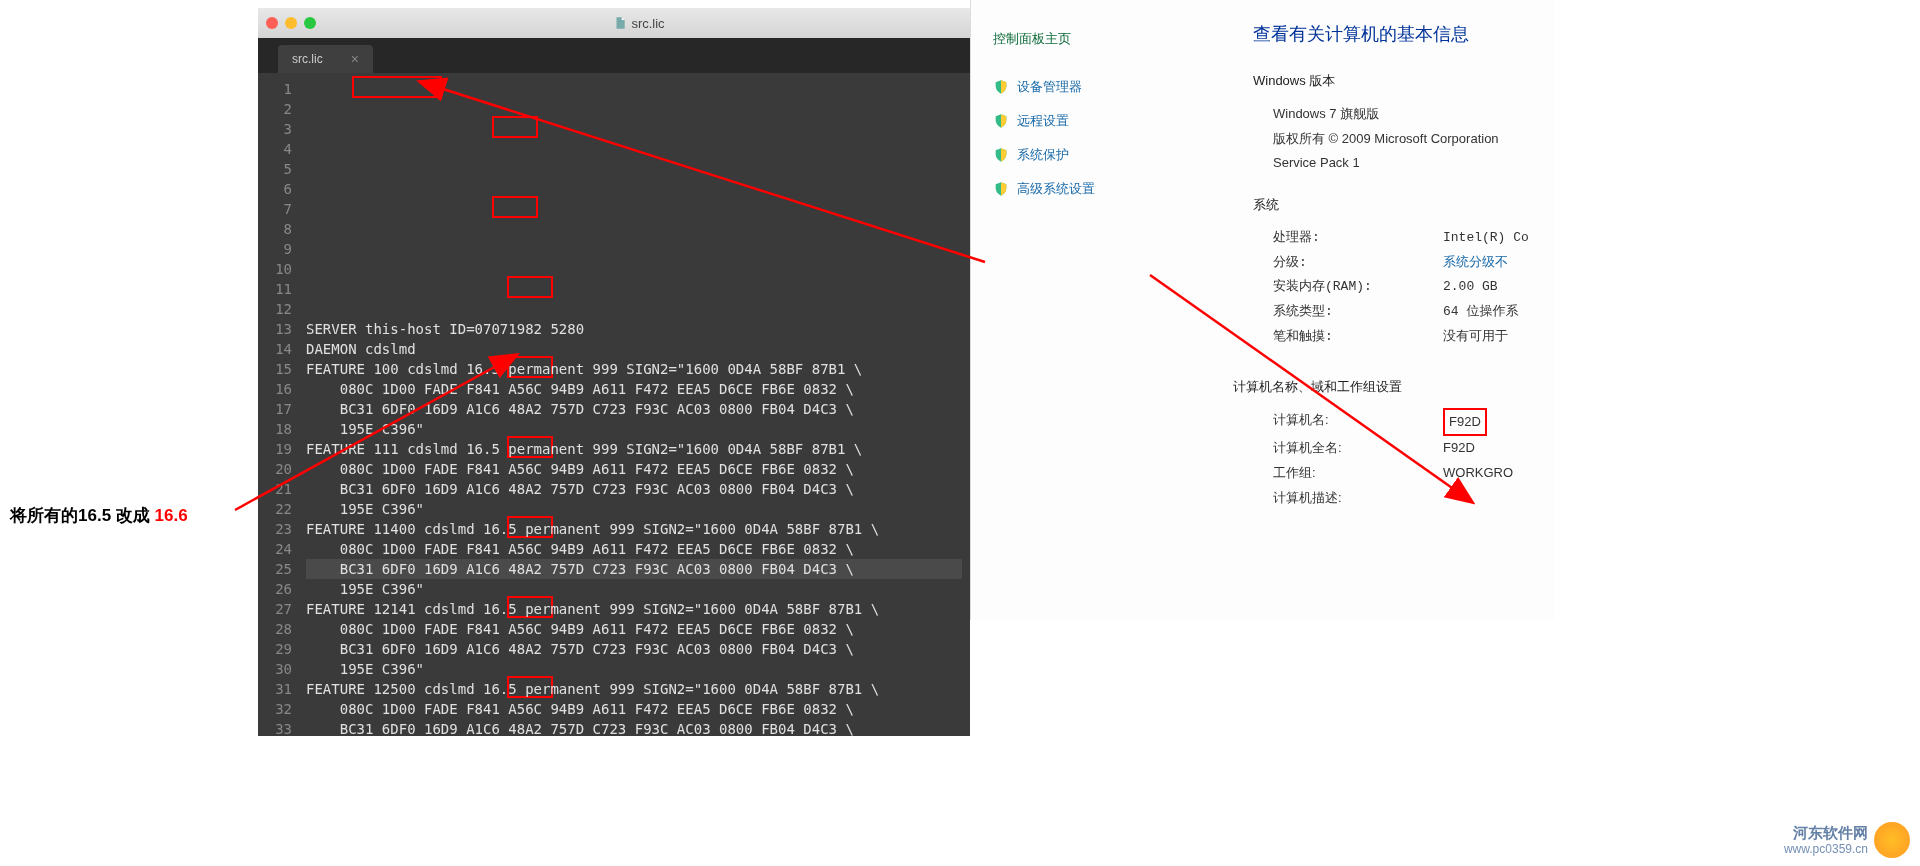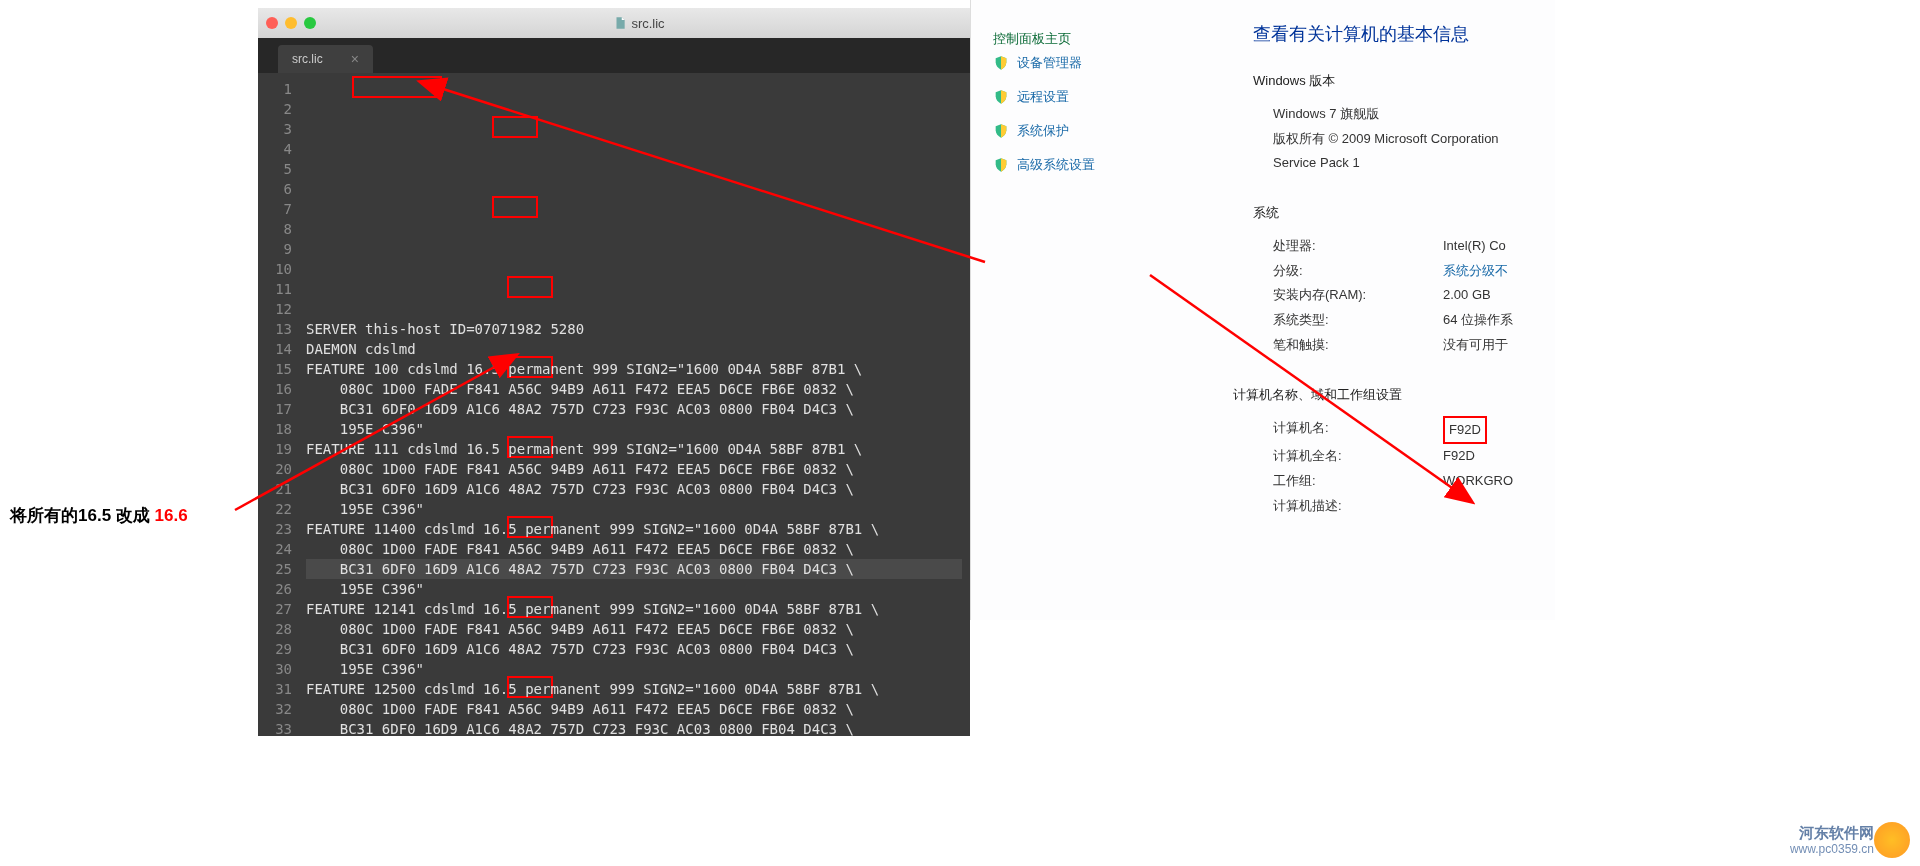--- a/index.html
+++ b/index.html
@@ -20,40 +20,40 @@
 .code-area { display: flex; height: calc(100% - 65px); background: #3a3a3a; font-family: Consolas, Monaco, monospace; font-size: 14px; line-height: 20px; }
 .gutter { width: 42px; text-align: right; padding: 6px 8px 6px 0; color: #888; background: #3a3a3a; user-select: none; }
 .gutter div { height: 20px; }
 .code { flex: 1; padding: 6px 8px 6px 6px; color: #e0e0e0; white-space: pre; overflow: hidden; position: relative; }
 .code-line { height: 20px; position: relative; }
 .code-line.hl { background: #4a4a4a; }
 .redbox { border: 2px solid #ff0000; position: absolute; pointer-events: none; }
 
 .cp-panel { position: absolute; left: 970px; top: 0; width: 585px; height: 620px; background: #fdfdfe; border-left: 1px solid #ddd; }
 .cp-sidebar { position: absolute; left: 0; top: 0; width: 200px; padding: 30px 0 0 22px; }
-.cp-heading { color: #0a6a36; font-size: 13px; margin-bottom: 6px; }
+.cp-heading { color: #0a6a36; font-size: 13px; margin-bottom: 30px; }
 .cp-link { display: flex; align-items: center; gap: 8px; color: #1a6aa8; font-size: 13px; margin-bottom: 16px; cursor: pointer; }
 .shield-icon { width: 16px; height: 16px; }
 .cp-main { position: absolute; left: 282px; top: 22px; width: 300px; }
 .cp-title { color: #003399; font-size: 18px; margin-bottom: 26px; font-family: Liberation Mono, monospace; }
 .sect-label { color: #222; font-size: 13px; margin-bottom: 12px; }
 .indent { margin-left: 20px; color: #333; font-size: 13px; line-height: 1.9; }
-.sys-section { margin-top: 28px; }
+.sys-section { margin-top: 20px; font-family: Liberation Mono, monospace; }
 .kv { display: flex; margin-left: 20px; font-size: 13px; line-height: 1.9; }
 .kv .k { width: 170px; color: #333; }
 .kv .v { color: #333; }
 .kv .v.link { color: #1a6aa8; }
 .comp-section { margin-top: 28px; }
 .redbox2 { border: 2px solid #ff0000; padding: 0 4px; display: inline-block; }
 
 .callout { position: absolute; color: #ff0000; font-size: 17px; font-weight: bold; }
 .callout .black { color: #000; }
 svg.arrow-svg { position: absolute; top: 0; left: 0; pointer-events: none; }
 
-.watermark { position: absolute; right: 10px; bottom: 8px; display:flex; align-items:center; opacity:0.85;}
+.watermark { position: absolute; right: 10px; bottom: 8px; display:flex; align-items:center; gap:6px; opacity:0.85;}
 .wm-logo { width:36px; height:36px; background: radial-gradient(circle,#ffb300,#ff8800); border-radius:50%; position:relative;}
 .wm-text { font-size: 12px; color: #5a7aa8; line-height:1.2; text-align:right;}
 .wm-text .cn { font-size:15px; font-weight:bold; color:#4a6a98;}
 </style>
 </head>
 <body>
 
 <div class="callout" style="left:10px; top:504px;">
   <span class="black">将所有的</span><span class="black" style="font-weight:bold">16.5</span><span class="black"> 改成 </span><span>16.6</span>
 </div>

